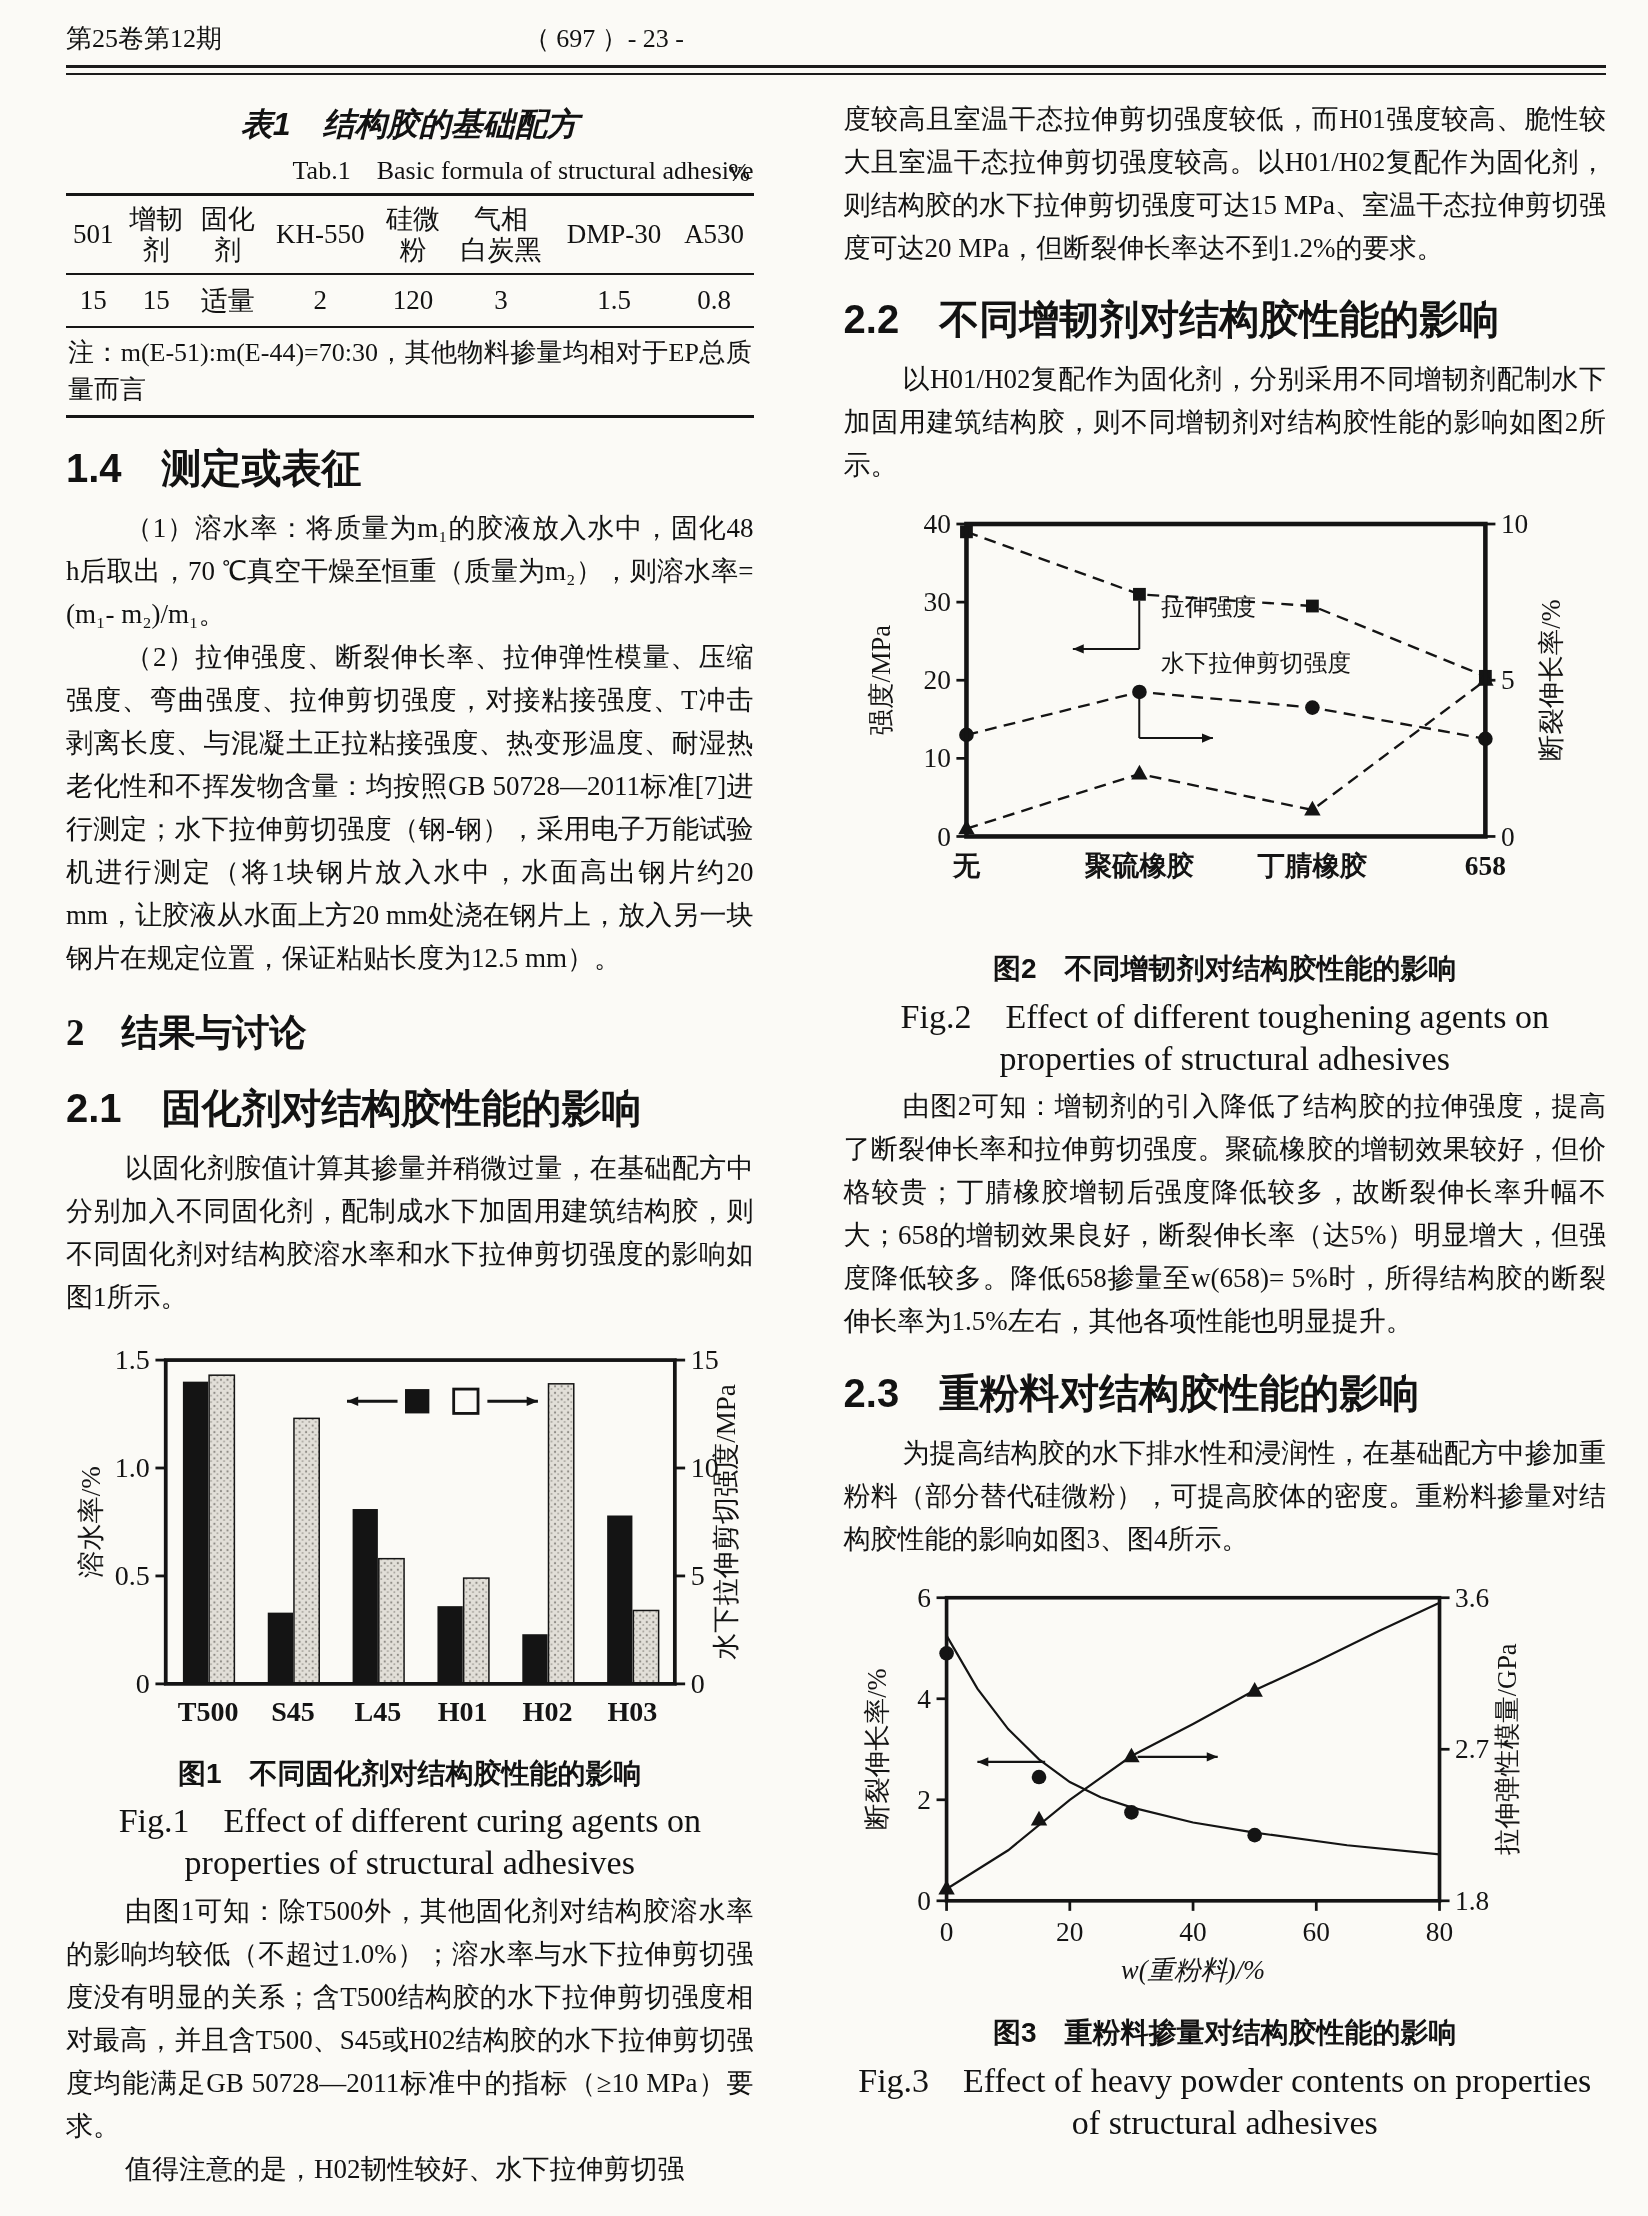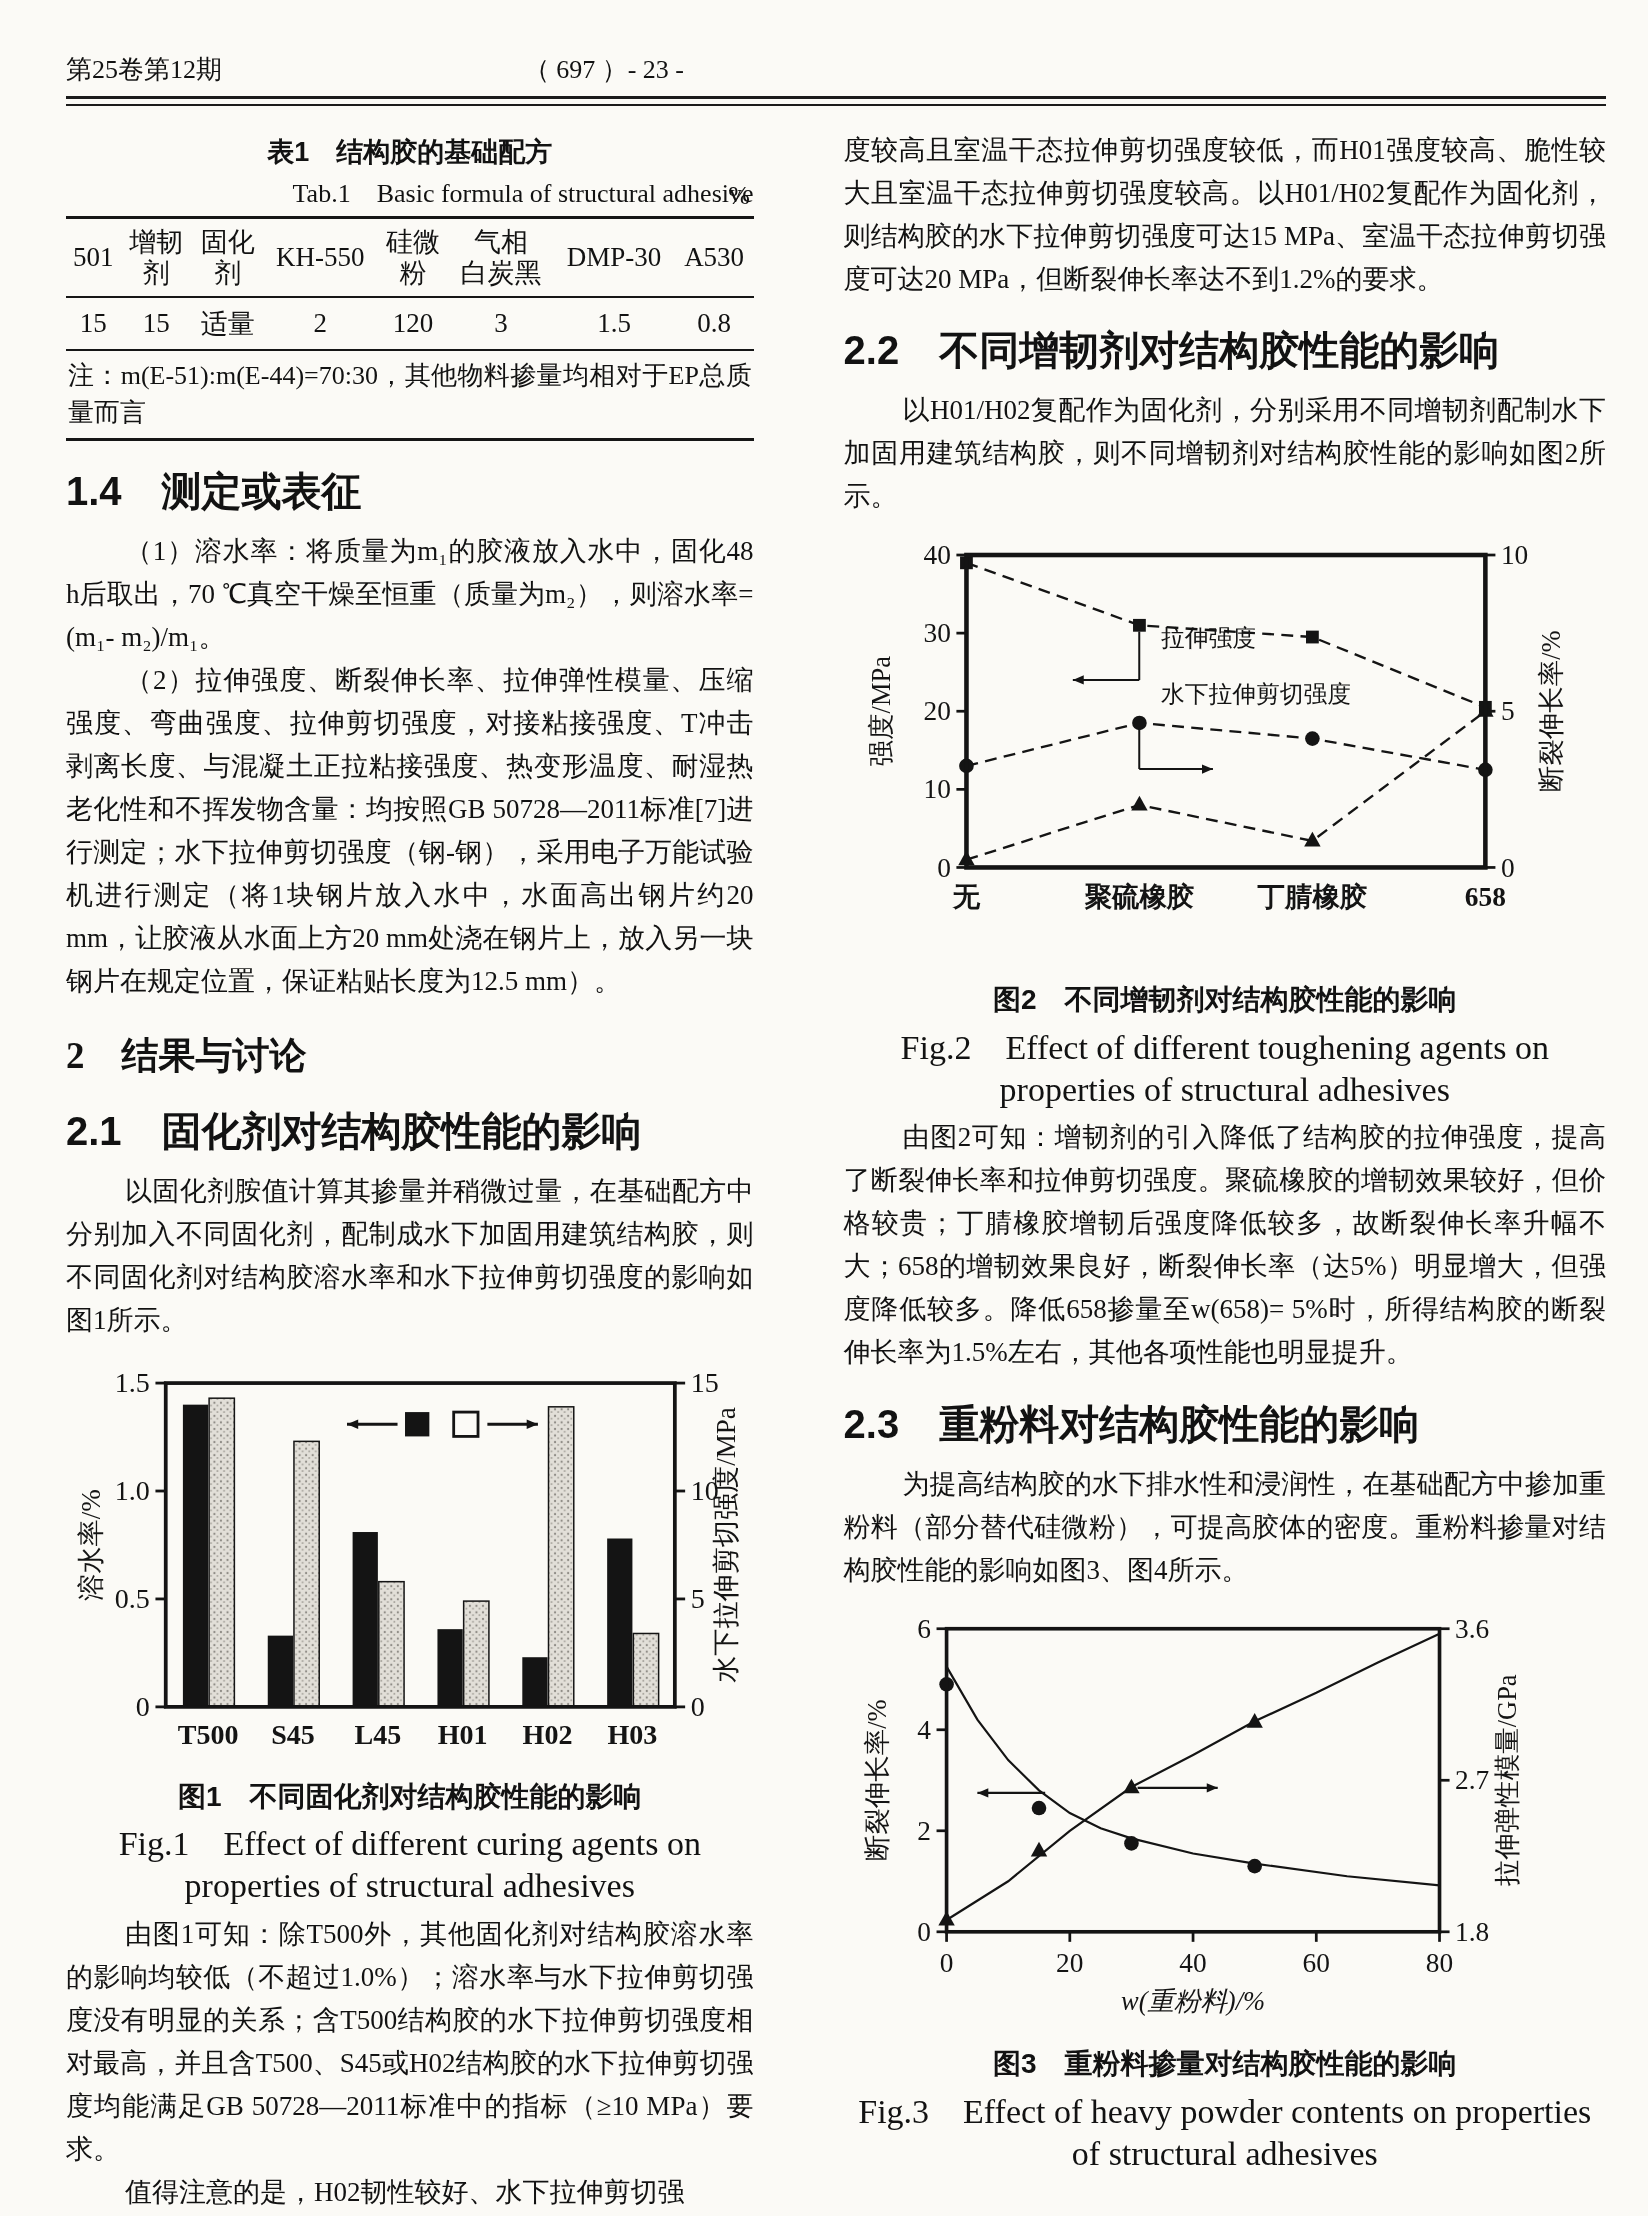--- a/index.html
+++ b/index.html
@@ -1,33 +1,33 @@
 <!DOCTYPE html>
 <html style="font-size:15px"><head>
 <meta charset="utf-8">
 <style>
   html,body{margin:0;padding:0;}
   body{width:1649px;height:2217px;overflow:hidden;background:#fbfaf6;color:#121212;
        font-family:"Liberation Serif", serif;}
-  .page{padding:52px 43px 0 66px;}
+  .page{padding:21px 43px 0 66px;}
   .page-header{display:flex;align-items:baseline;font-size:26px;}
   .page-header .hl{width:309px;text-align:left;}
   .page-header .hc{flex:1;text-align:center;}
   .page-header .hr{width:309px;text-align:right;}
   .double-rule{margin-top:9.4px;height:4.7px;border-top:3.7px solid #1b1b1b;border-bottom:2.8px solid #1b1b1b;}
   .columns{display:flex;gap:90px;margin-top:22.5px;}
   .col-left{width:688px;}
   .col-right{width:763px;}
   .para{font-size:27px;line-height:43px;text-align:justify;margin:0;}
   .indent{text-indent:59px;}
   .h-sub{font-family:"Liberation Sans", sans-serif;font-size:40px;font-weight:bold;margin:22.5px 0 11.2px;}
   .h-main{font-family:Liberation Serif, serif;font-size:37px;font-weight:bold;margin:28px 0 13px;}
   
   .tbl-block{margin:5.6px 0 9.4px;}
-  .tbl-title-cn{text-align:center;font-family:"Liberation Sans",sans-serif;font-weight:bold;font-size:27px;}
+  .tbl-title-cn{text-align:center;font-family:"Liberation Sans",sans-serif;font-weight:bold;font-size:32px;font-style:italic;}
   .tbl-title-row{position:relative;text-align:right;font-size:26px;margin-top:5.6px;}
   .tbl-unit{position:absolute;right:3.7px;bottom:0;}
   table.t1{width:100%;border-collapse:collapse;margin-top:5.6px;text-align:center;
            border-top:3.7px solid #161616;border-bottom:2.3px solid #161616;}
   table.t1 th{font-weight:normal;font-size:27px;line-height:31px;padding:7.5px 1.9px;
               border-bottom:2.3px solid #161616;white-space:pre-line;vertical-align:middle;}
   table.t1 td{font-size:27px;padding:7.5px 1.9px;}
   .tbl-note{font-size:26px;line-height:37px;padding:5.6px 1.9px 7.5px;border-bottom:3.7px solid #161616;text-align:justify;}
   
   .figure{margin:13px 0 7.5px;text-align:center;}

